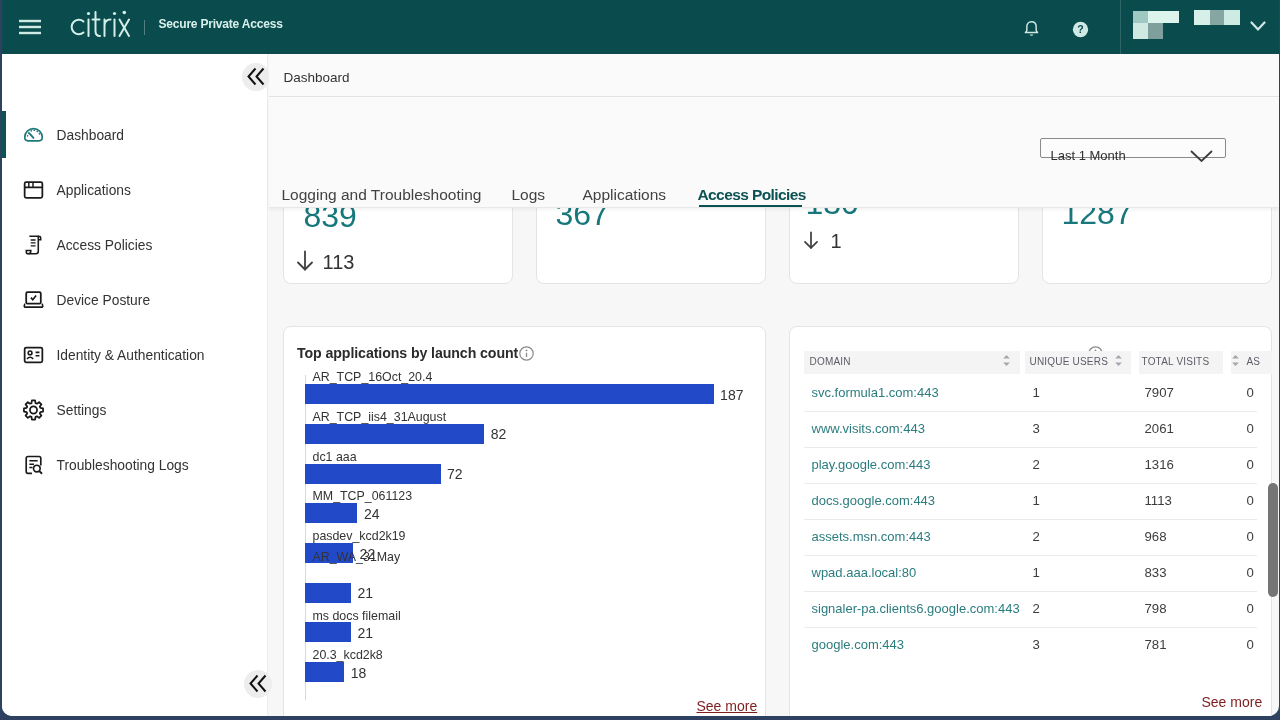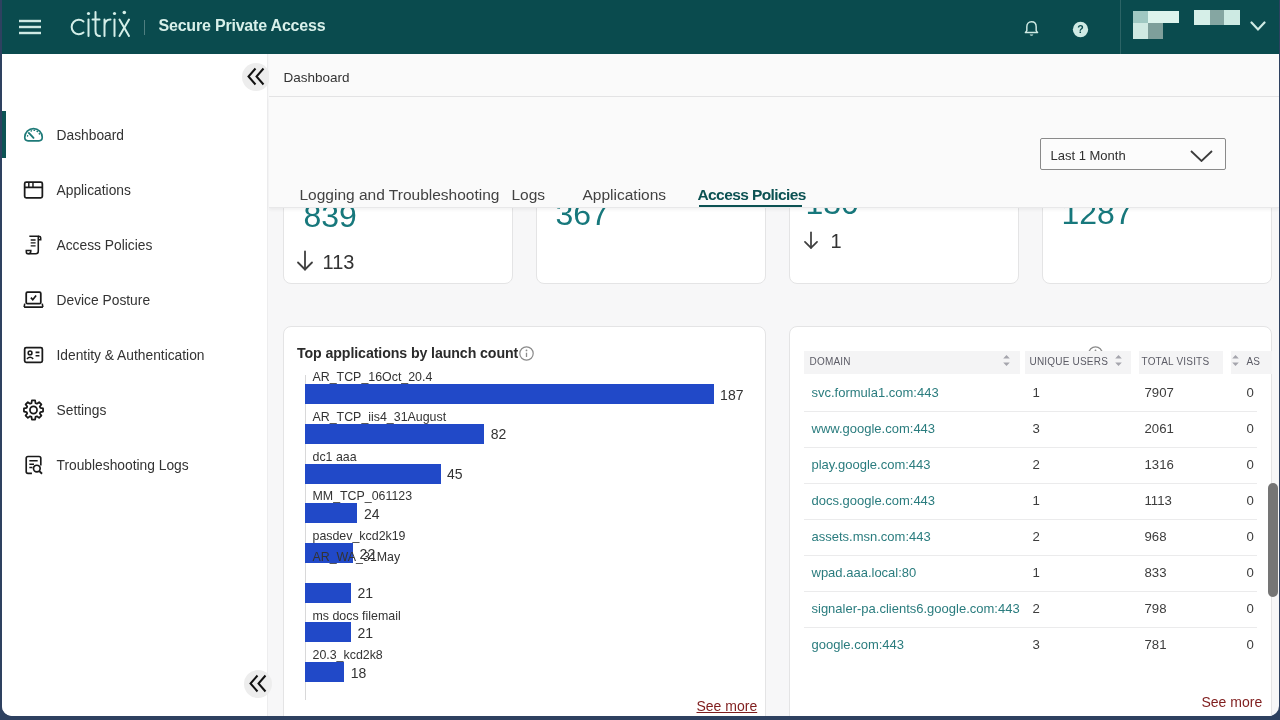--- a/index.html
+++ b/index.html
@@ -57,21 +57,21 @@
         <line x1="49.5" y1="10.5" x2="59" y2="27"></line>
         <line x1="59" y1="10.5" x2="49.5" y2="27"></line>
       </g>
       <g fill="#d4eee8">
         <circle cx="18.5" cy="4.5" r="1.6"></circle>
         <circle cx="44.5" cy="4.5" r="1.6"></circle>
         <circle cx="54.3" cy="3.5" r="1.8"></circle>
       </g>
     </svg>
     <div class="abs" style="left:142px;top:20px;width:1.5px;height:15px;background:#4f7f80"></div>
-    <div class="abs mint" style="left:157px;top:16.5px;font-size:16px;font-weight:bold;letter-spacing:-0.2px;color:#d8f0ea">Secure Private Access</div>
+    <div class="abs mint" style="left:157px;top:16.5px;font-size:12px;font-weight:bold;letter-spacing:-0.2px;color:#d8f0ea">Secure Private Access</div>
     <svg class="abs" style="left:1021px;top:20px" width="17" height="17" viewBox="0 0 19 20">
       <path d="M 9.5 2 C 6 2 4 4.6 4 8 L 4 12.5 L 2.3 14.8 L 16.7 14.8 L 15 12.5 L 15 8 C 15 4.6 13 2 9.5 2 Z" fill="none" stroke="#cfeae4" stroke-width="1.7" stroke-linejoin="round"></path>
       <path d="M 7.3 17 A 2.4 2.4 0 0 0 11.7 17 Z" fill="#cfeae4"></path>
     </svg>
     <circle class="abs"></circle>
     <svg class="abs" style="left:1070px;top:21px" width="17" height="17" viewBox="0 0 20 20">
       <circle cx="10" cy="10" r="9" fill="#cfeae4"></circle>
       <text x="10" y="14.2" font-size="12.5" font-weight="bold" fill="#0a4b4e" text-anchor="middle" font-family="Liberation Sans">?</text>
     </svg>
     <div class="abs" style="left:1118px;top:0;width:1.5px;height:54px;background:#2c6466"></div>
@@ -194,28 +194,28 @@
       <line x1="10" y1="1.5" x2="10" y2="19.5"></line>
         <polyline points="3,12.5 10,19.5 17,12.5"></polyline>
     </g>
   </svg>
   <div class="delta" style="left:829px;top:230px">1</div>
 
   <div id="crumb">
     <div class="abs" style="left:15px;top:16px;font-size:13.5px;color:#333">Dashboard</div>
   </div>
   <div id="sticky">
-    <div class="abs" style="left:771px;top:41px;width:186px;height:32px;background:#fcfcfc;border:1px solid #8a8a8a;border-radius:2px">
+    <div class="abs" style="left:771px;top:41px;width:186px;height:20px;background:#fcfcfc;border:1px solid #8a8a8a;border-radius:2px">
       <div class="abs" style="left:10px;top:9px;font-size:13px;color:#2f2f2f">Last 1 Month</div>
       <svg class="abs" style="left:149px;top:11px" width="23" height="12" viewBox="0 0 23 12">
         <polyline points="1,1 11.5,11 22,1" fill="none" stroke="#3c3c3c" stroke-width="1.8"></polyline>
       </svg>
     </div>
   </div>
-  <div class="tab" style="left:298px">Logging and Troubleshooting</div>
+  <div class="tab" style="left:280px">Logging and Troubleshooting</div>
   <div class="tab" style="left:510px">Logs</div>
   <div class="tab" style="left:581px">Applications</div>
   <div class="tab" style="left:696px;color:#0b5152;font-weight:bold;letter-spacing:-0.6px">Access Policies</div>
   <div class="abs" style="left:697px;top:204.5px;width:103px;height:2.5px;background:#0b5152;z-index:6"></div>
 
   <div class="panel" style="left:281.5px;width:483px">
     <div class="ptitle" style="left:13px;top:17.5px;font-size:14.2px">Top applications by launch count</div>
     <svg class="abs" style="left:235px;top:19px" width="15" height="15" viewBox="0 0 15 15">
       <circle cx="7.5" cy="7.5" r="6.7" fill="none" stroke="#8a8a8a" stroke-width="1.2"></circle>
       <line x1="7.5" y1="6.7" x2="7.5" y2="11" stroke="#8a8a8a" stroke-width="1.3"></line>
@@ -226,21 +226,21 @@
   </div>
   <div id="chartrows" style="position:absolute;z-index:2">
   <div class="blabel" style="left:311px;top:369.1px">AR_TCP_16Oct_20.4</div>
   <div class="bar" style="left:303.5px;top:384.0px;width:408.6px"></div>
   <div class="bval" style="left:718.6px;top:386.5px">187</div>
   <div class="blabel" style="left:311px;top:408.8px">AR_TCP_iis4_31August</div>
   <div class="bar" style="left:303.5px;top:423.7px;width:179.2px"></div>
   <div class="bval" style="left:489.2px;top:426.2px">82</div>
   <div class="blabel" style="left:311px;top:448.6px">dc1 aaa</div>
   <div class="bar" style="left:303.5px;top:463.5px;width:135.5px"></div>
-  <div class="bval" style="left:445.5px;top:466.0px">45</div>
+  <div class="bval" style="left:445.5px;top:466.0px">72</div>
   <div class="blabel" style="left:311px;top:488.3px">MM_TCP_061123</div>
   <div class="bar" style="left:303.5px;top:503.2px;width:52.4px"></div>
   <div class="bval" style="left:362.4px;top:505.7px">24</div>
   <div class="blabel" style="left:311px;top:528.1px">pasdev_kcd2k19</div>
   <div class="bar" style="left:303.5px;top:543.0px;width:48.1px"></div>
   <div class="bval" style="left:358.1px;top:545.5px">22</div>
   <div class="blabel" style="left:311px;top:549px">AR_WA_31May</div>
   <div class="bar" style="left:303.5px;top:582.7px;width:45.9px"></div>
   <div class="bval" style="left:355.9px;top:585.2px">21</div>
   <div class="blabel" style="left:311px;top:607.5px">ms docs filemail</div>
@@ -275,21 +275,21 @@
         <path d="M1.2 4.5 L4.5 1 L7.8 4.5 Z M1.2 8.5 L4.5 12 L7.8 8.5 Z" fill="#a5a5ad"></path>
       </svg>
   <svg class="abs" style="left:1229.5px;top:354px" width="9" height="13" viewBox="0 0 9 13">
         <path d="M1.2 4.5 L4.5 1 L7.8 4.5 Z M1.2 8.5 L4.5 12 L7.8 8.5 Z" fill="#a5a5ad"></path>
       </svg>
   <div class="link" style="left:810px;top:384.6px">svc.formula1.com:443</div>
   <div class="cell" style="left:1031px;top:384.6px">1</div>
   <div class="cell" style="left:1143px;top:384.6px">7907</div>
   <div class="cell" style="left:1245px;top:384.6px">0</div>
   <div class="rowline" style="top:410.6px"></div>
-  <div class="link" style="left:810px;top:420.7px">www.google.com:443</div>
+  <div class="link" style="left:810px;top:420.7px">www.visits.com:443</div>
   <div class="cell" style="left:1031px;top:420.7px">3</div>
   <div class="cell" style="left:1143px;top:420.7px">2061</div>
   <div class="cell" style="left:1245px;top:420.7px">0</div>
   <div class="rowline" style="top:446.7px"></div>
   <div class="link" style="left:810px;top:456.8px">play.google.com:443</div>
   <div class="cell" style="left:1031px;top:456.8px">2</div>
   <div class="cell" style="left:1143px;top:456.8px">1316</div>
   <div class="cell" style="left:1245px;top:456.8px">0</div>
   <div class="rowline" style="top:482.8px"></div>
   <div class="link" style="left:810px;top:492.9px">docs.google.com:443</div>

